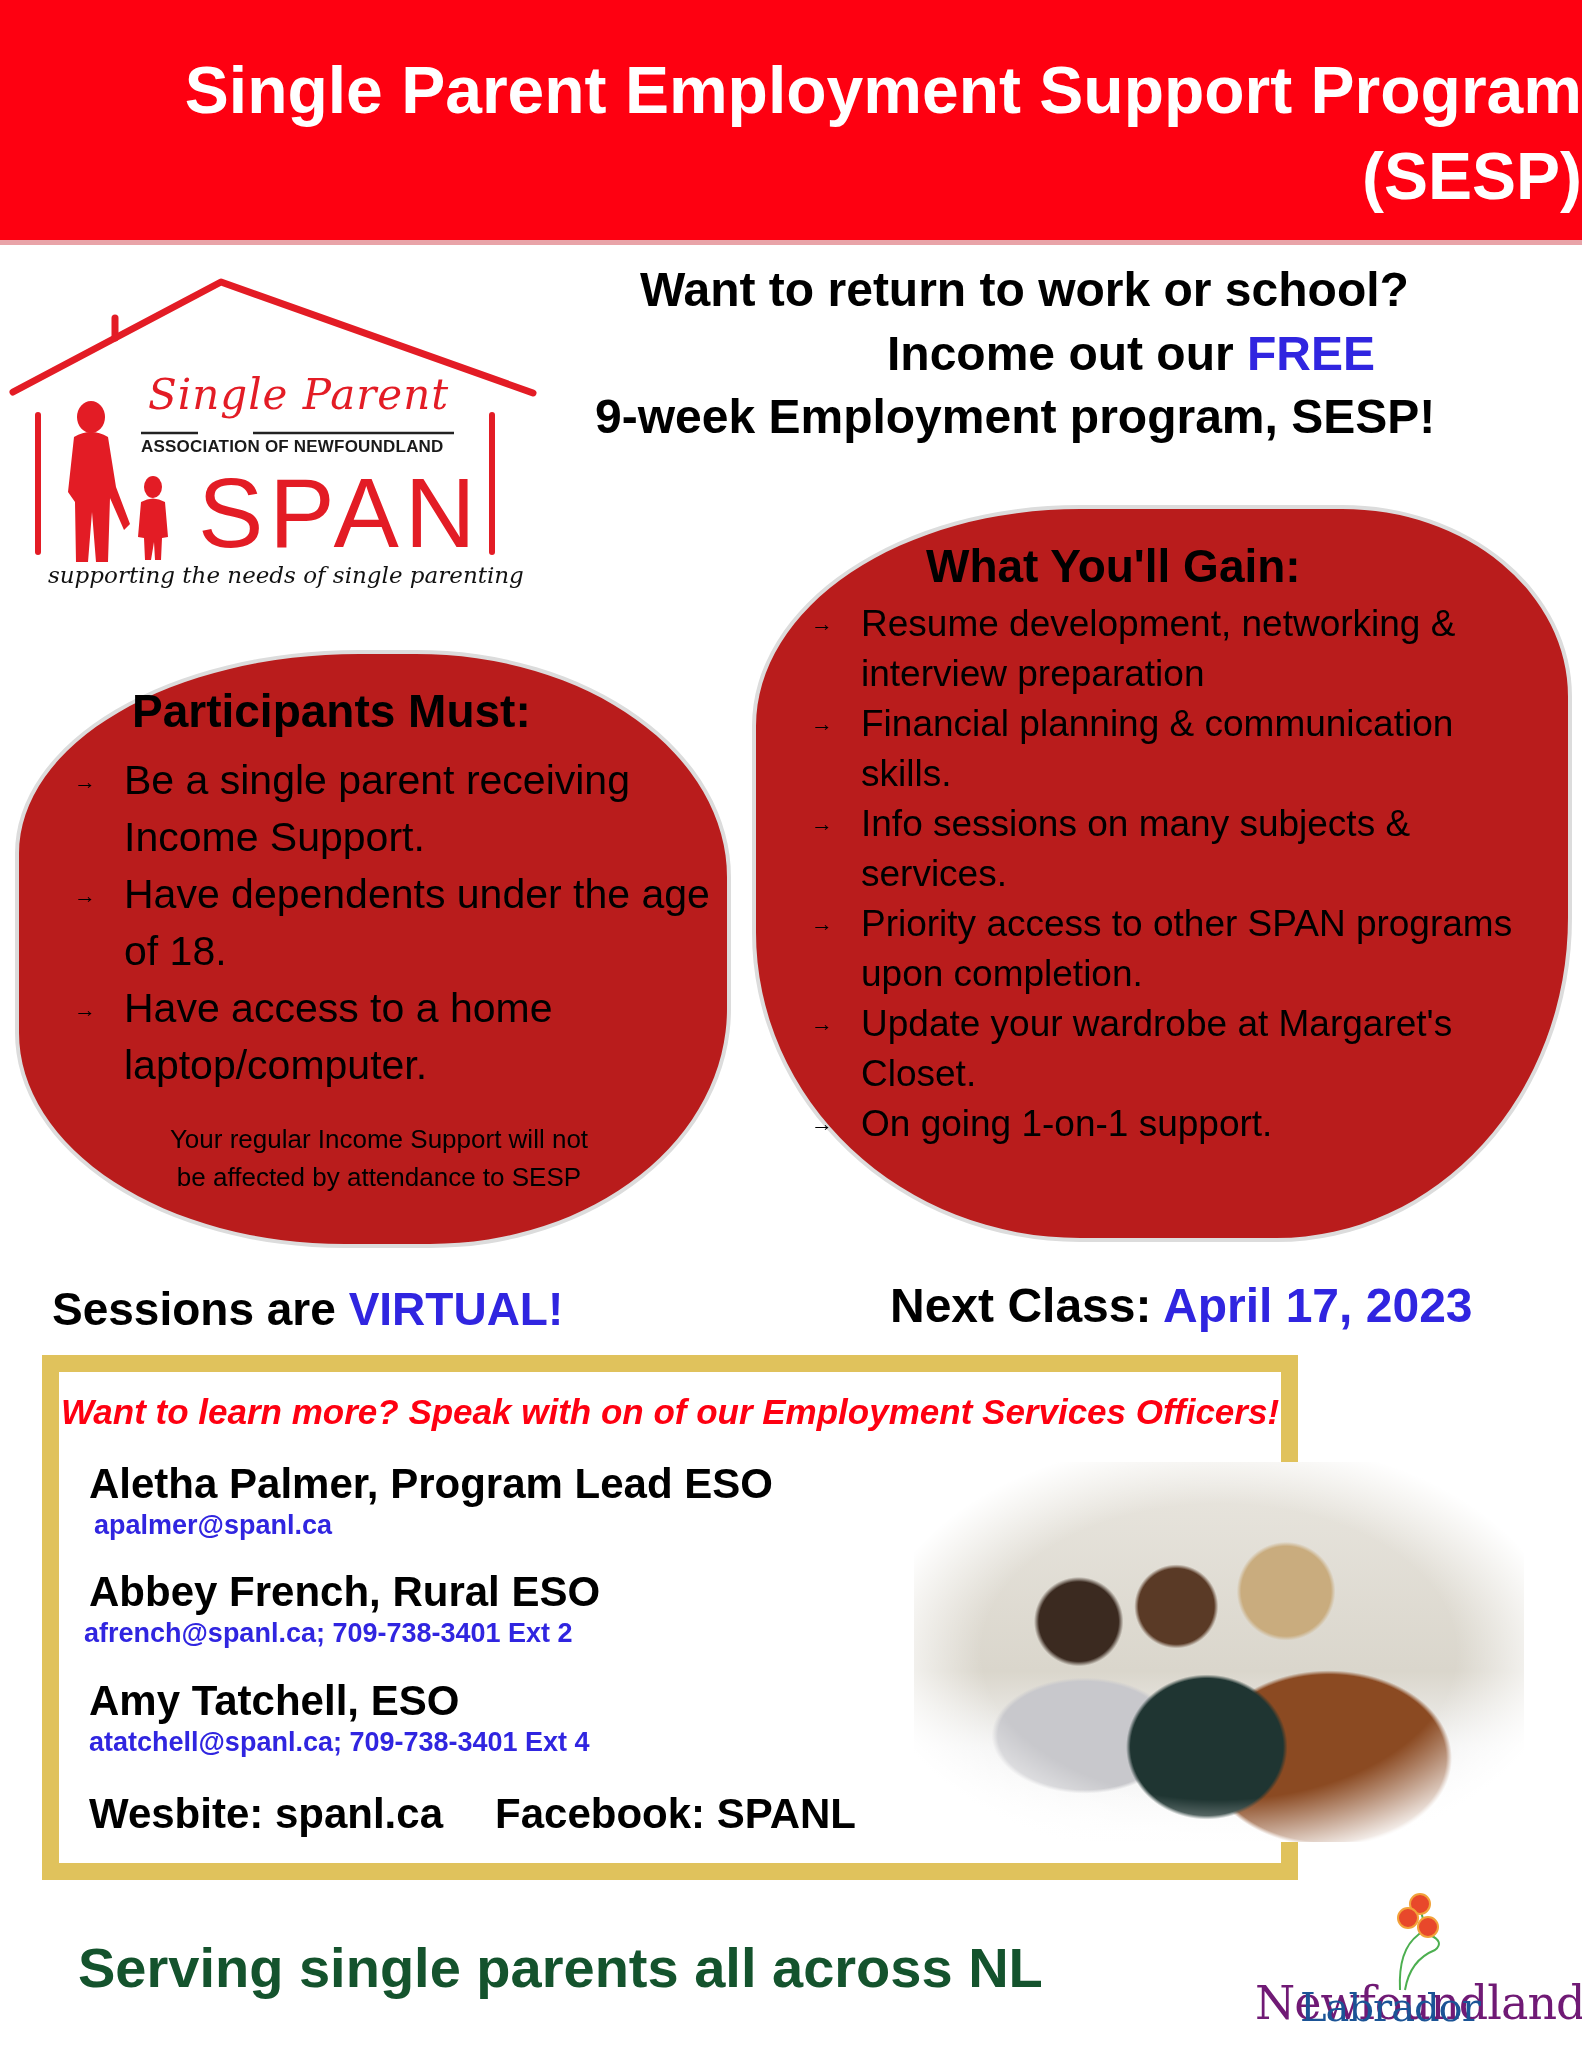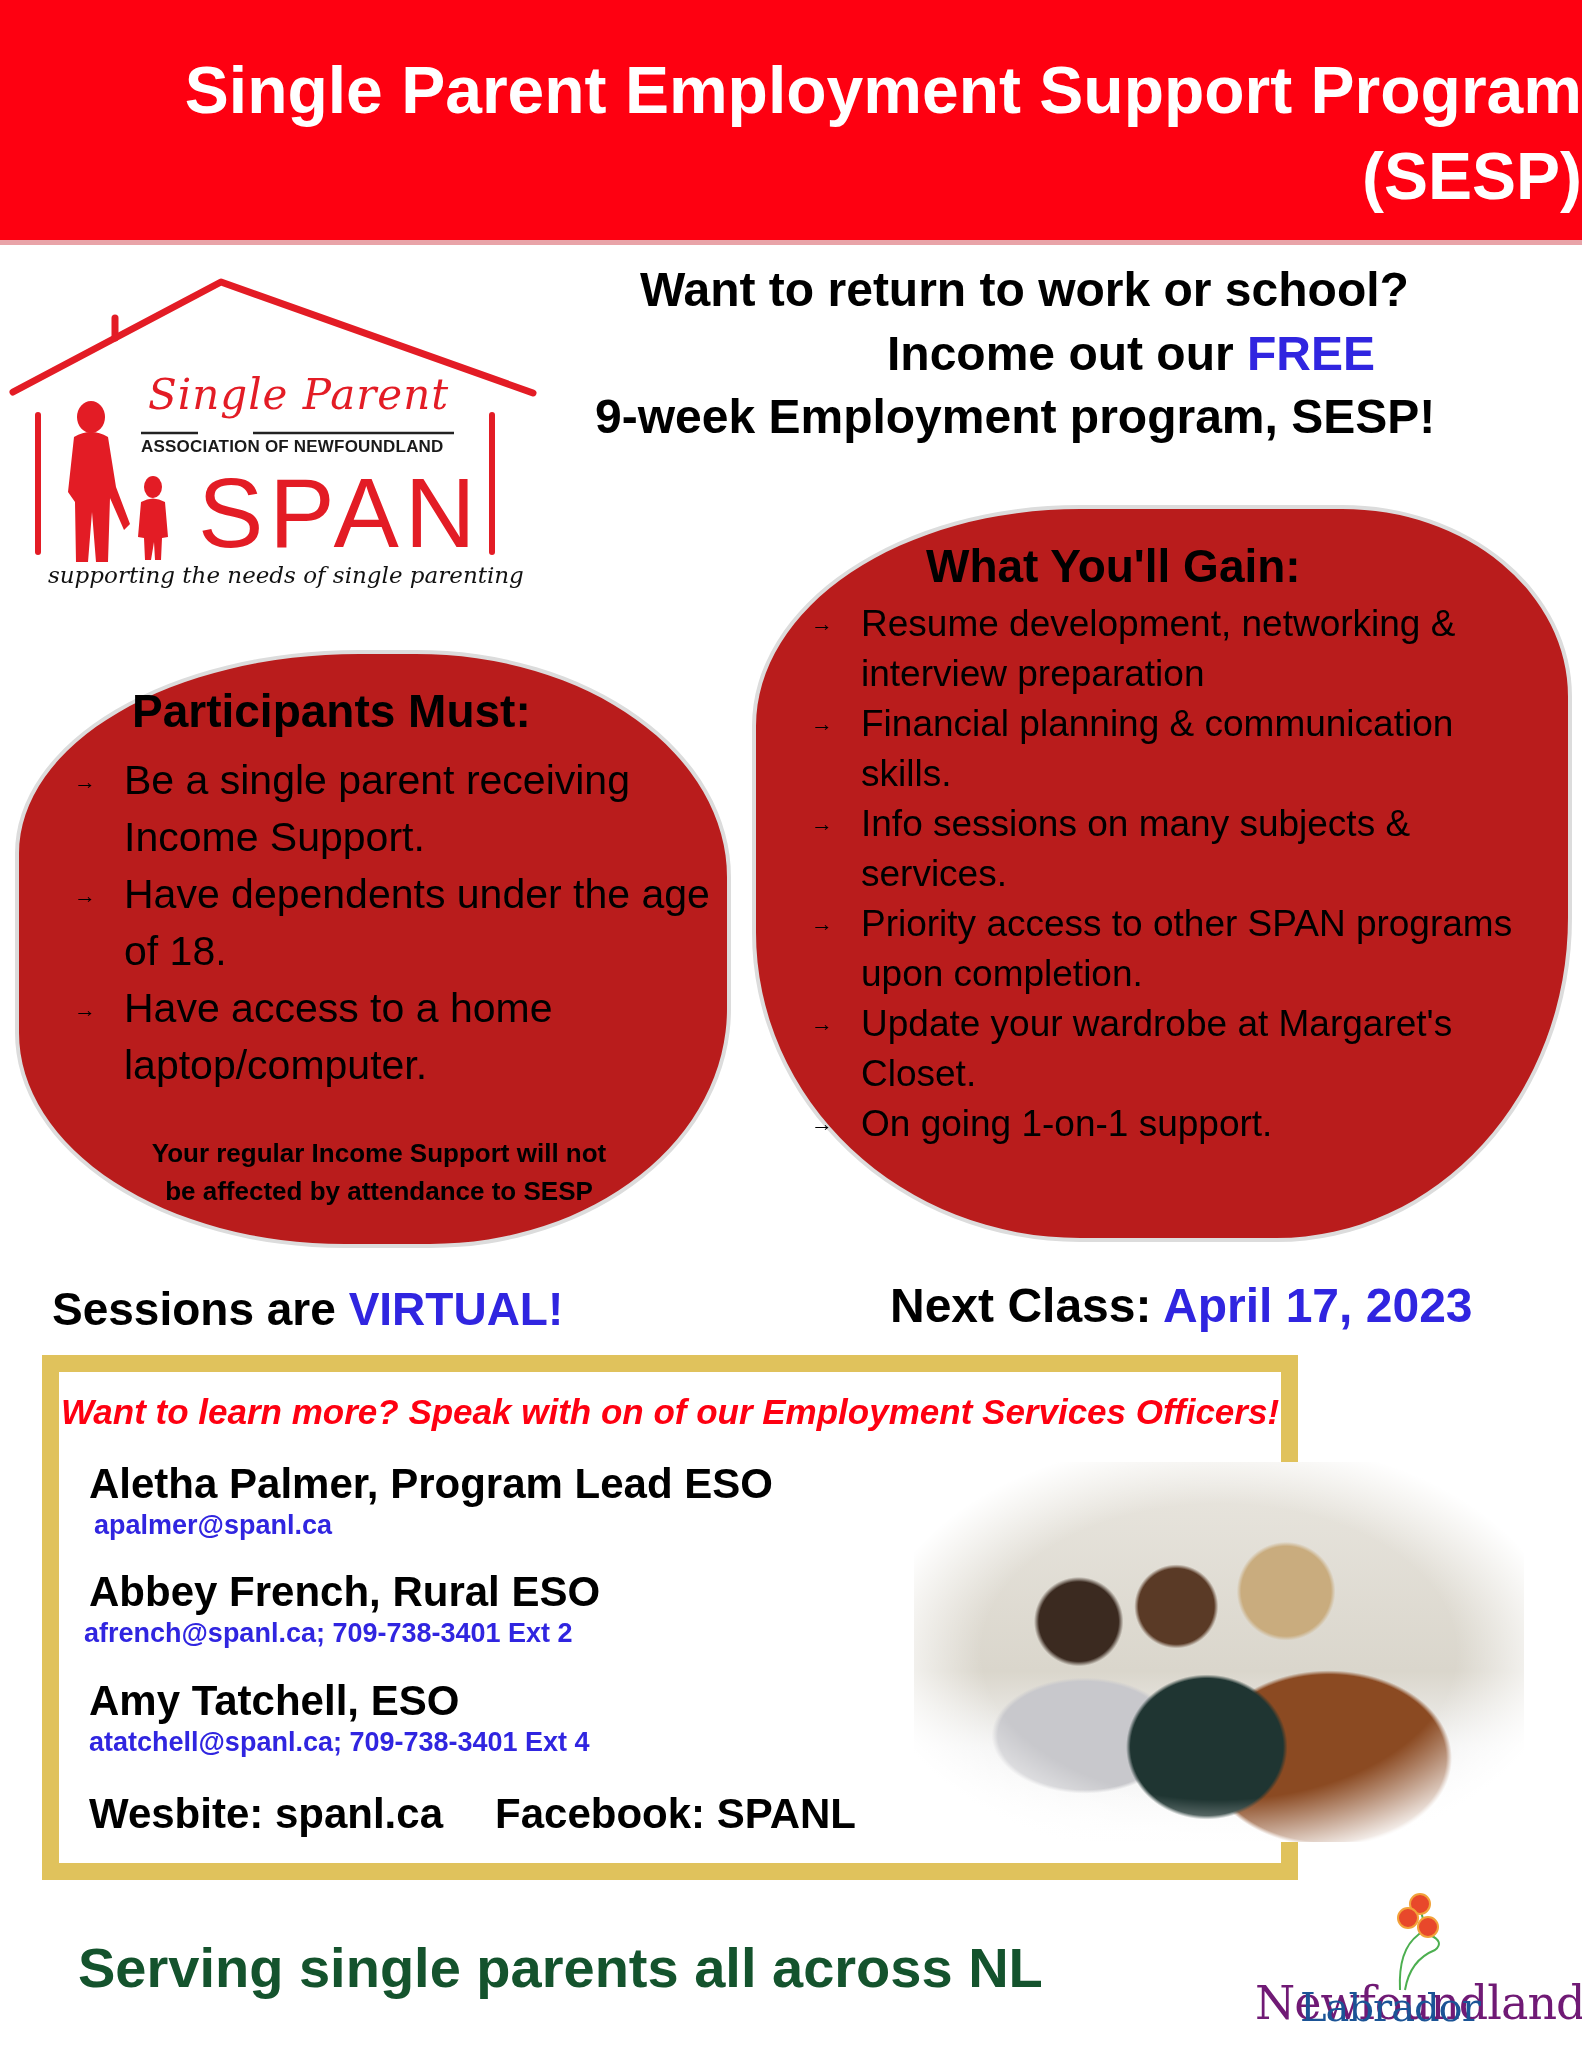--- a/index.html
+++ b/index.html
@@ -40,21 +40,21 @@
   .blob-left h2 { left: 113px; top: 30px; }
   .blob-right h2 { left: 170px; top: 30px; }
 
   .list { position: absolute; list-style: none; }
   .list li { position: relative; padding-left: 50px; }
   .list li .arrow { position: absolute; left: 0; top: 0; font-size: 22px; }
   .blob-left .list { left: 55px; top: 98px; width: 640px; font-size: 41px; line-height: 57px; }
   .blob-left .list li .arrow { top: 1px; }
   .blob-right .list { left: 55px; top: 90px; width: 740px; font-size: 37px; line-height: 50px; }
   .blob-right .list li .arrow { top: 0px; }
-  .blob-left .note { position: absolute; left: 40px; top: 480px; width: 640px; text-align: center; font-size: 26px; font-weight: bold; line-height: 38px; }
+  .blob-left .note { position: absolute; left: 40px; top: 466px; width: 640px; text-align: center; font-size: 26px; font-weight: normal; line-height: 38px; }
 
   .sessions { position: absolute; left: 52px; top: 1282px; font-size: 46px; font-weight: bold; white-space: nowrap; }
   .nextclass { position: absolute; left: 890px; top: 1278px; font-size: 48px; font-weight: bold; white-space: nowrap; }
 
   .contact-box {
     position: absolute; left: 42px; top: 1355px; width: 1256px; height: 525px;
     border: 17px solid #e0c25c; background: #fff;
   }
   .contact-box .lead { position: absolute; left: 0; right: 0; top: 20px; text-align: center; font-size: 35px; font-weight: bold; font-style: italic; color: #fe0011; }
   .person { position: absolute; left: 30px; }

